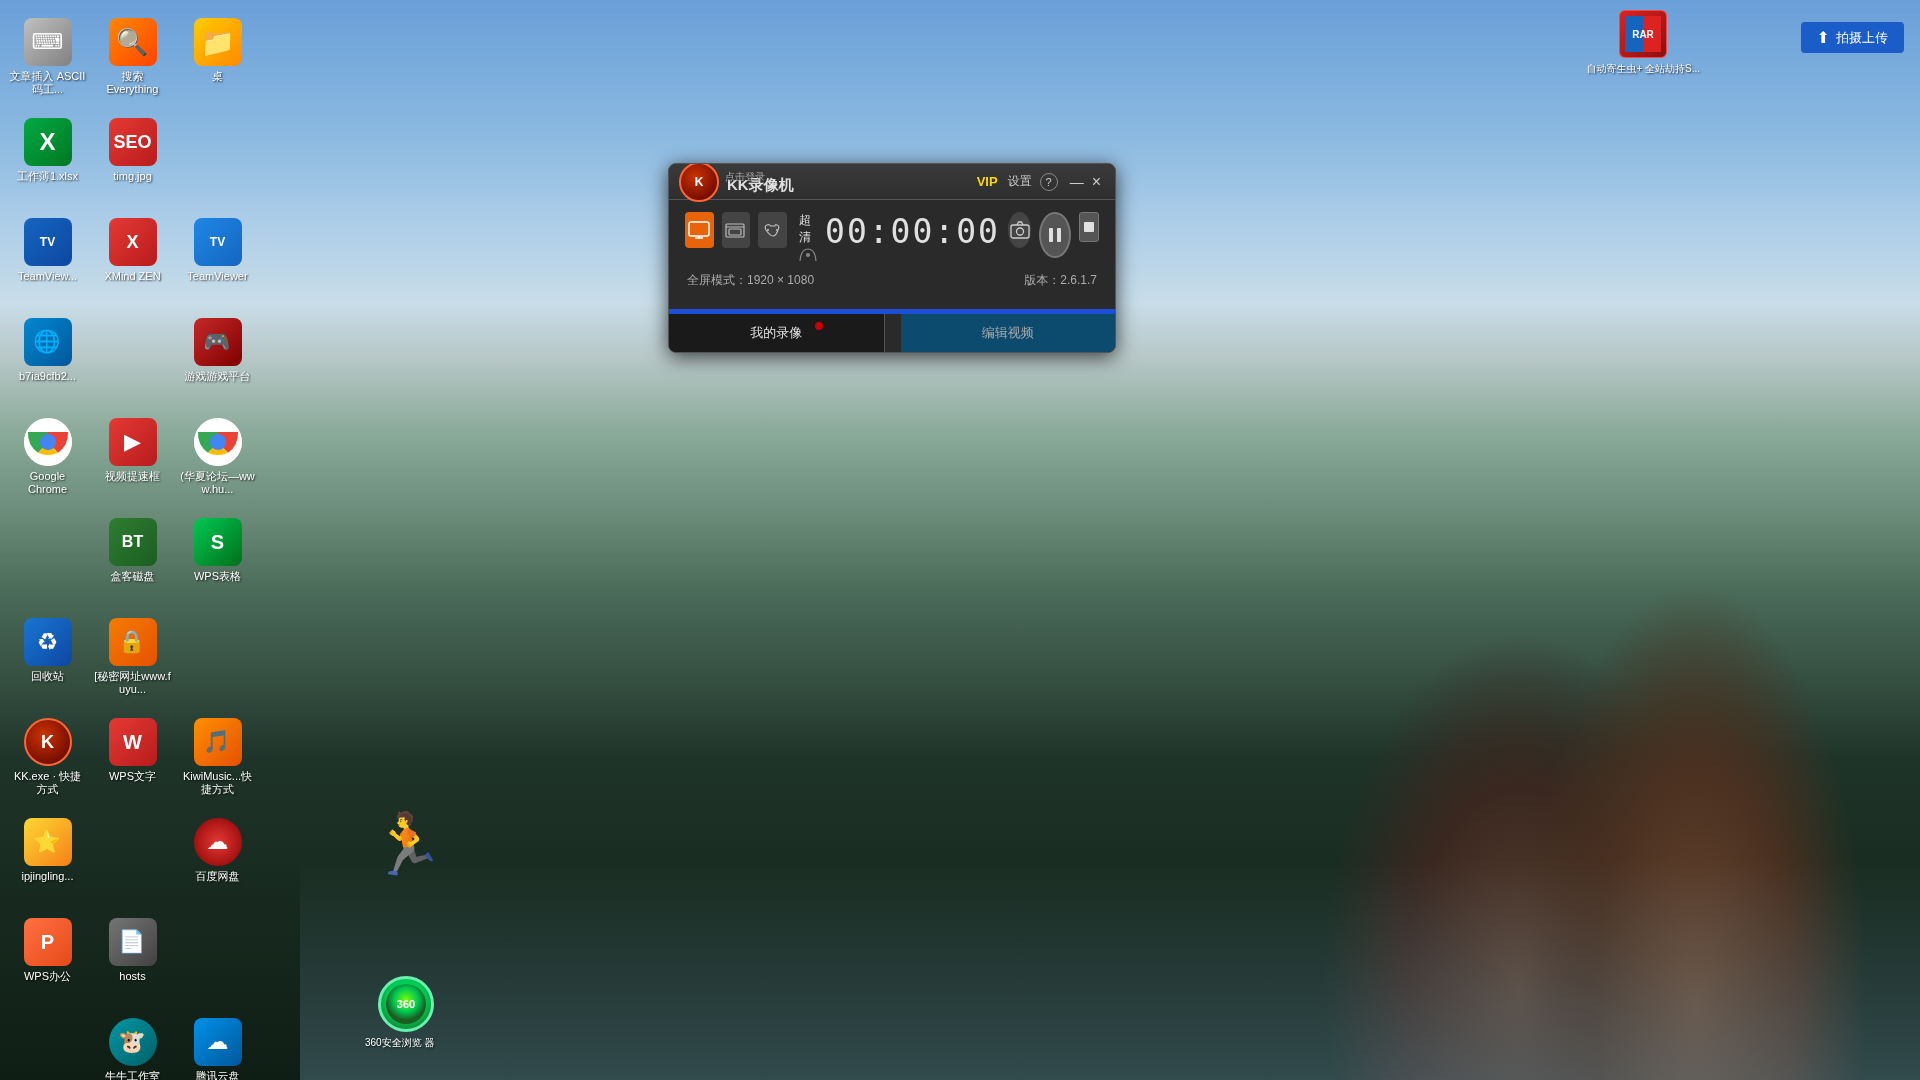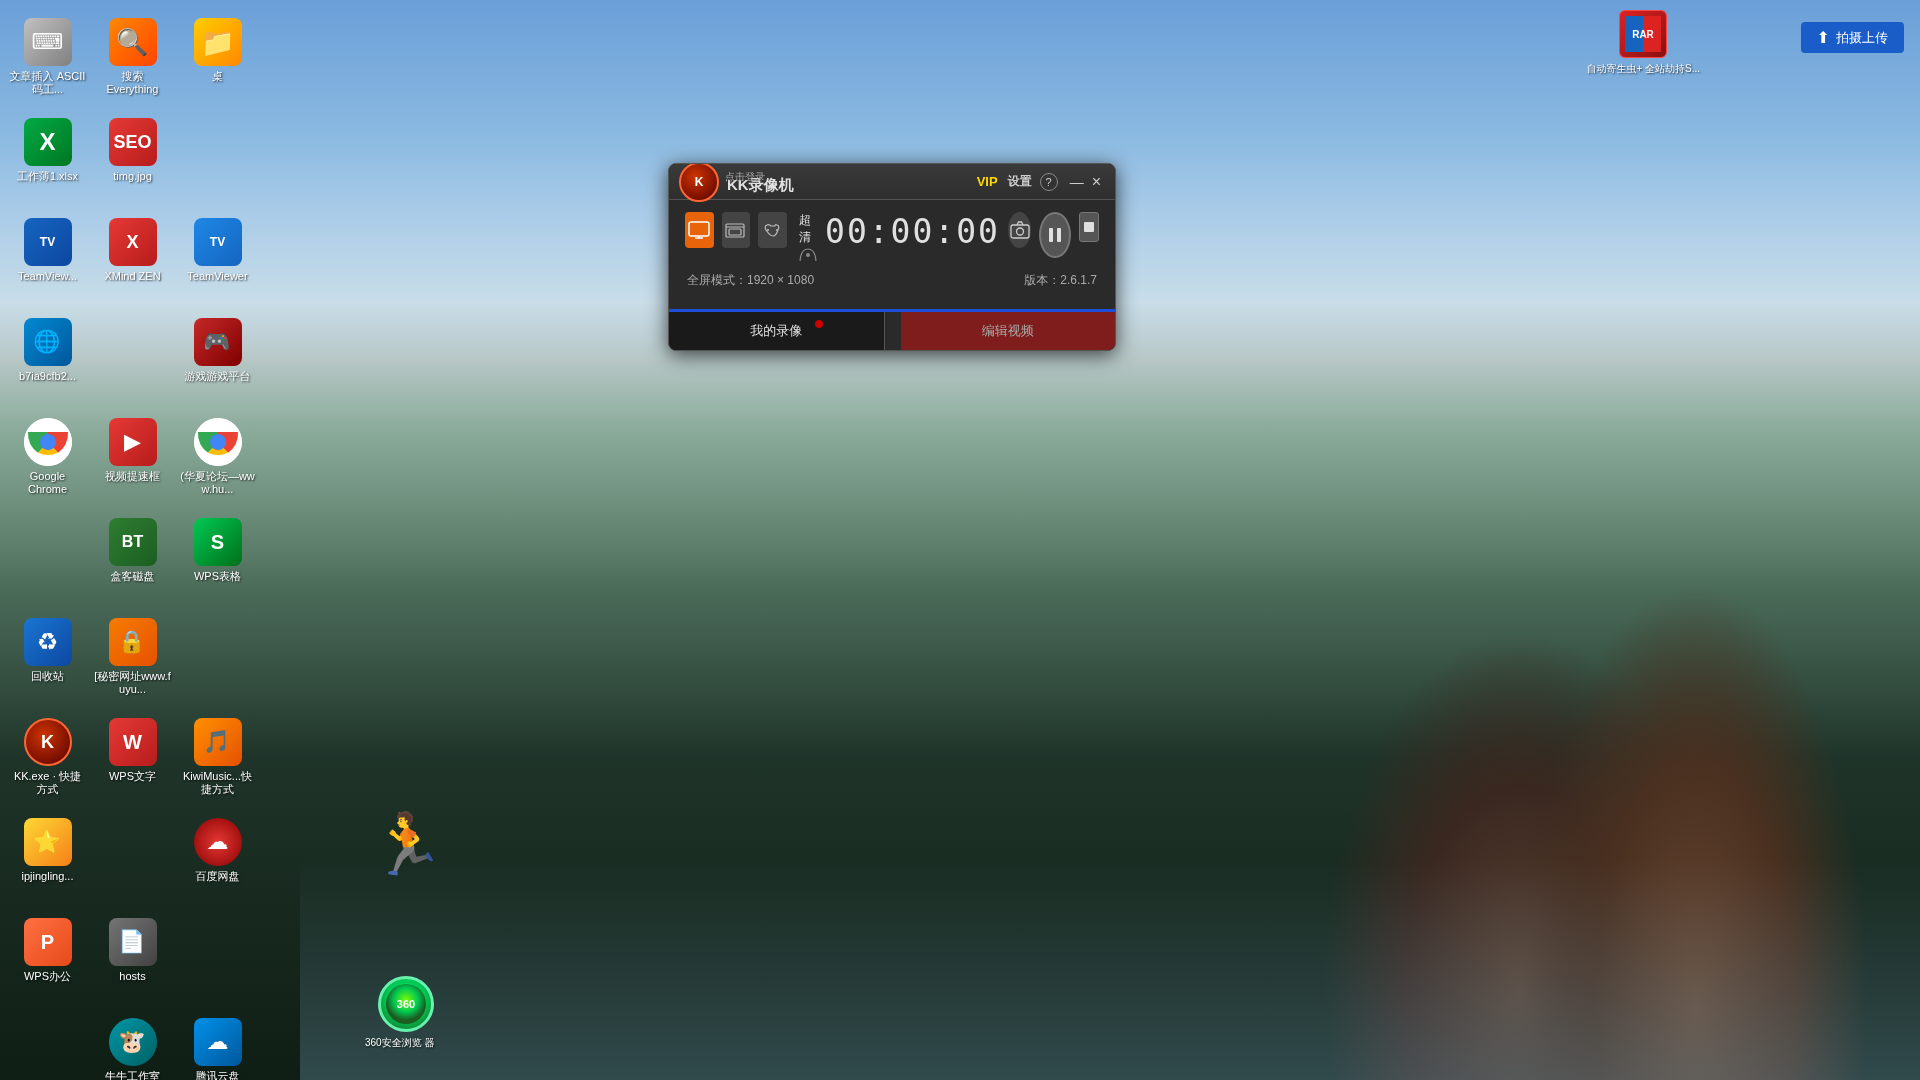--- a/index.html
+++ b/index.html
@@ -367,21 +367,21 @@
     </div>
 
     <div style="position:absolute;top:2px;left:56px;">
       <span style="color:#aaa;font-size:10px;">点击登录</span>
     </div>
 
     <span style="color:#e0e0e0;font-size:15px;font-weight:bold;flex:1;margin-top:8px;">KK录像机</span>
 
     <span style="color:#ffd700;font-size:13px;font-weight:bold;margin-right:10px;">VIP</span>
 
-    <span style="color:#ccc;font-size:12px;cursor:pointer;margin-right:8px;font-weight:bold;">设置</span>
+    <span style="color:#ccc;font-size:12px;cursor:pointer;margin-right:8px;">设置</span>
 
     <div style="color:#ccc;font-size:11px;cursor:pointer;width:18px;height:18px;border:1px solid #888;
                 border-radius:50%;display:flex;align-items:center;justify-content:center;margin-right:8px;">
       <span>?</span>
     </div>
 
     <span style="color:#ccc;font-size:14px;cursor:pointer;padding:0 4px;">—</span>
 
     <span style="color:#ccc;font-size:16px;cursor:pointer;padding:0 4px;">×</span>
   </div>
@@ -452,24 +452,24 @@
         </svg>
       </button>
     </div>
 
     <div style="display:flex;justify-content:space-between;color:#aaa;font-size:12px;margin-bottom:0;padding:0 2px 8px 2px;">
       <span>全屏模式：1920 × 1080</span>
       <span>版本：2.6.1.7</span>
     </div>
   </div>
 
-  <div style="display:flex;border-top:3px solid #1d4ed8;">
+  <div style="display:flex;border-top:5px solid #1d4ed8;">
     <button style="flex:1;padding:10px 0;background:#1a1a1a;color:#e0e0e0;font-size:13px;cursor:pointer;
                    border:none;position:relative;border-right:1px solid #555;">
       <span>我的录像</span>
       
       <span style="position:absolute;top:8px;right:28%;width:8px;height:8px;background:#cc0000;border-radius:50%;display:block;"></span>
     </button>
-    <button style="flex:1;padding:10px 0;background:#7f1d1d;color:#aaa;font-size:13px;cursor:pointer;border:none;margin-left:16px;">
+    <button style="flex:1;padding:10px 0;background:#0c4a6e;color:#aaa;font-size:13px;cursor:pointer;border:none;margin-left:16px;">
       <span>编辑视频</span>
     </button>
   </div>
 </div>
 
 </body></html>

